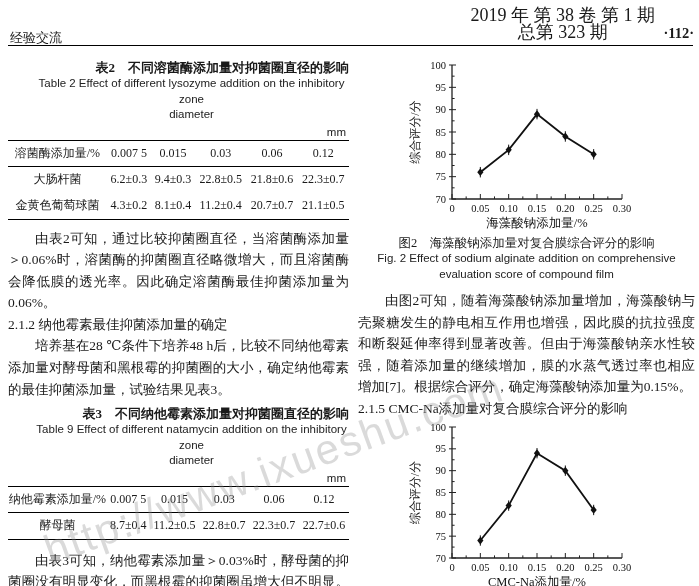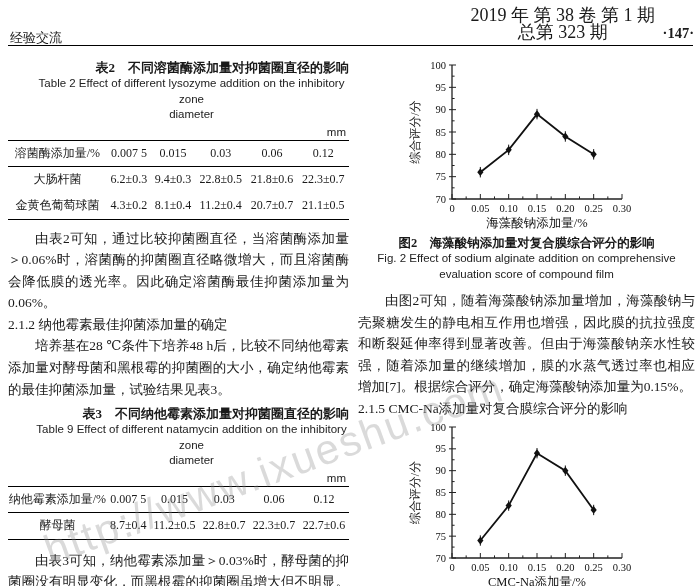--- a/index.html
+++ b/index.html
@@ -32,42 +32,42 @@
   table.data td{padding:4.5px 0;}
   table.data th,table.data td{text-align:center;white-space:nowrap;}
   table.data th:first-child,table.data td:first-child{width:29%;}
   
   .para{font-size:13.5px;line-height:21.6px;text-align:justify;text-indent:2em;margin:0;}
   .sec-heading{font-size:13.5px;line-height:21.6px;margin:0;}
   .mt4{margin-top:4px;} .mt8{margin-top:8px;} .mt10{margin-top:10px;} .mt12{margin-top:6px;}
   
   svg.chart{display:block;}
   svg.chart text{font-family:"Liberation Serif","DejaVu Serif",serif;}
-  .fig-cap-cn{text-align:center;font-weight:bold;font-size:12.5px;line-height:16px;margin-top:3px;}
+  .fig-cap-cn{text-align:center;font-weight:normal;font-size:12.5px;line-height:16px;margin-top:3px;}
   .fig-cap-en{text-align:center;font-size:11.5px;line-height:15.5px;
     font-family:"Liberation Sans","DejaVu Sans",sans-serif;color:#222;}
   
   .watermark{
     position:absolute;left:46px;top:528px;z-index:5;pointer-events:none;
     font-family:"Liberation Sans","DejaVu Sans",sans-serif;
     font-size:42px;letter-spacing:2px;color:rgba(140,140,140,0.32);
     transform:rotate(-20deg);transform-origin:left center;white-space:nowrap;
   }
 </style>
 </head>
 <body>
 
 <div class="page">
 
   <div class="hdr-left">经验交流</div>
   <div class="hdr-right">
     <div>2019 年 第 38 卷 第 1 期</div>
     <div>总第 323 期</div>
   </div>
-  <div class="hdr-pageno">·147·</div>
+  <div class="hdr-pageno">·112·</div>
   <div class="hdr-rule"></div>
 
   <div class="col col-left">
     <div class="tbl-cap-cn mt4">表2　不同溶菌酶添加量对抑菌圈直径的影响</div>
     <div class="tbl-cap-en">
       <div>Table 2 Effect of different lysozyme addition on the inhibitory zone</div>
       <div>diameter</div>
     </div>
     <div class="tbl-unit">mm</div>
     <table class="data">

